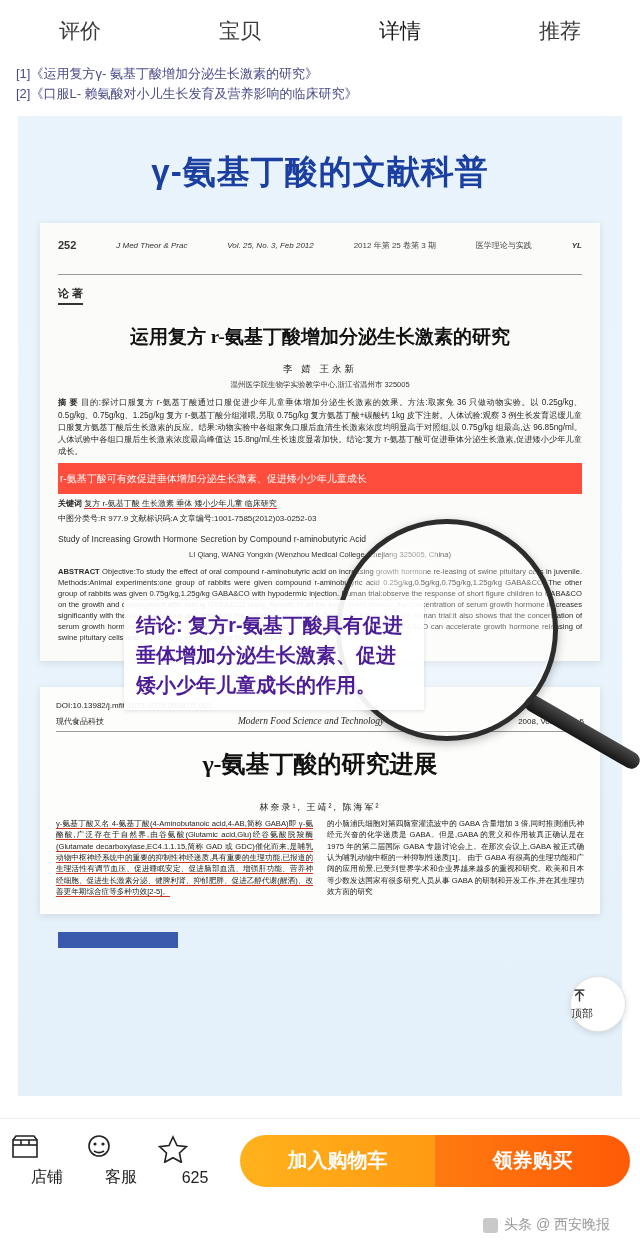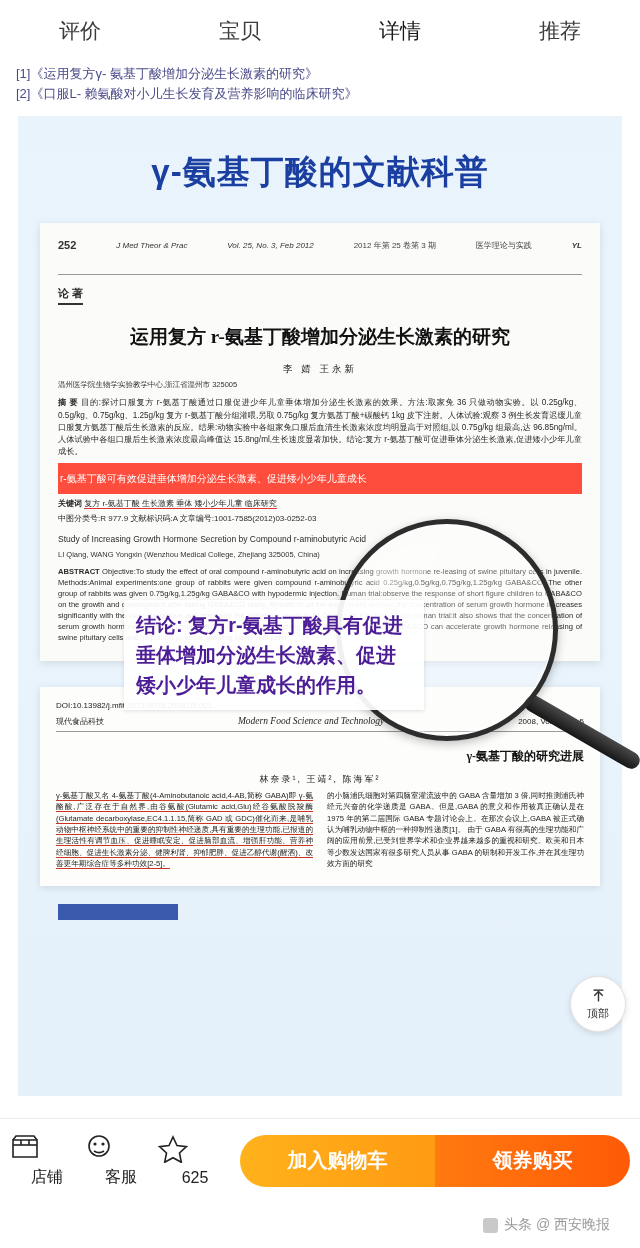--- a/index.html
+++ b/index.html
@@ -119,21 +119,21 @@
   }
   .paper-title {
     text-align: center;
     font-size: 19px;
     font-weight: bold;
     margin: 16px 0 10px 0;
     color: #111;
     font-family: "Liberation Serif", serif;
   }
   .authors { text-align: center; font-size: 9.5px; letter-spacing: 3px; color: #222; }
-  .affil { text-align: left; font-size: 7.5px; color: #333; margin-top: 3px; }
+  .affil { text-align: center; font-size: 7.5px; color: #333; margin-top: 3px; }
 
   .para { margin-top: 7px; text-align: justify; font-size: 8.2px; }
   .para b { font-weight: bold; }
   .hl-line {
     background: #ff4d3d;
     color: #fff;
     display: block;
     margin-top: 4px;
     font-size: 10px;
     padding: 8px 2px;
@@ -205,22 +205,22 @@
   }
   .doi { font-size: 8px; }
   .p2hdr {
     display: flex; justify-content: space-between; align-items: baseline;
     border-bottom: 1px solid #999;
     padding-bottom: 4px; margin-top: 6px;
     font-size: 8px;
   }
   .p2hdr .mid { font-style: italic; font-family: "Liberation Serif", serif; font-size: 9.5px; }
   .p2title {
-    text-align: right; font-size: 12px; font-weight: bold;
-    margin: 16px 0 8px 0; font-family: "Liberation Serif", serif; color: #111;
+    text-align: center; font-size: 24px; font-weight: bold;
+    margin: 16px 0 21px 0; font-family: "Liberation Serif", serif; color: #111;
   }
   .p2authors { text-align: center; font-size: 9px; letter-spacing: 2px; }
   .p2cols { display: flex; gap: 14px; margin-top: 4px; }
   .p2col { flex: 1; font-size: 7.6px; line-height: 1.5; text-align: justify; }
   .p2col .u { border-bottom: 1px solid #cc3322; }
   .blue-tail {
     margin-top: 18px;
     height: 16px;
     background: linear-gradient(90deg,#1b3fa0,#1b3fa0);
     width: 120px;
@@ -232,21 +232,21 @@
   .totop {
     position: absolute;
     right: 14px;
     bottom: 86px;
     width: 56px; height: 56px;
     border-radius: 50%;
     background: #ffffff;
     border: 1px solid #e2e2e2;
     box-shadow: 0 2px 6px rgba(0,0,0,0.12);
     display: flex; flex-direction: column;
-    align-items: center; justify-content: center;
+    align-items: flex-start; justify-content: center;
     z-index: 6;
   }
   .totop .arrow { font-size: 17px; line-height: 1; color: #333; }
   .totop .lbl { font-size: 11px; color: #333; margin-top: 1px; }
 
   
   .bottombar {
     flex: 0 0 auto;
     height: 84px;
     background: #ffffff;

